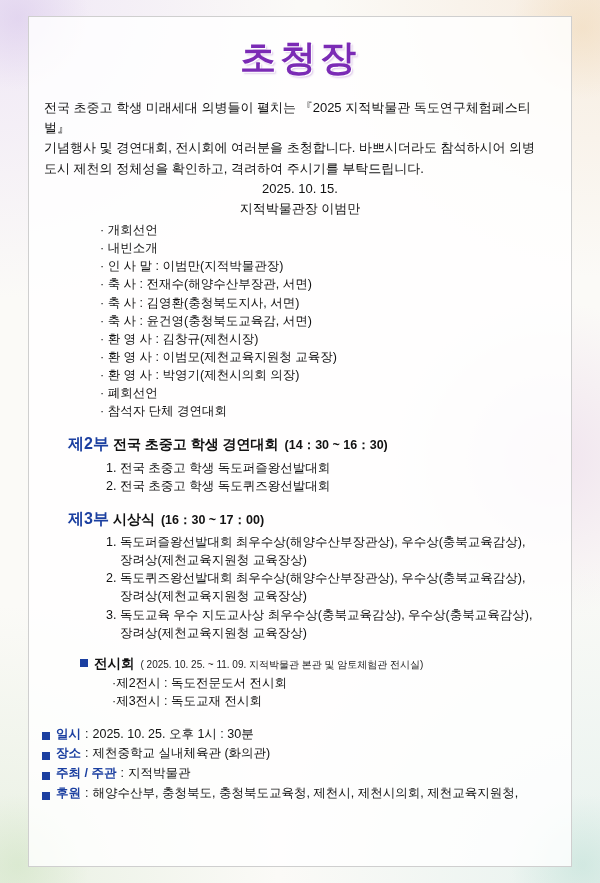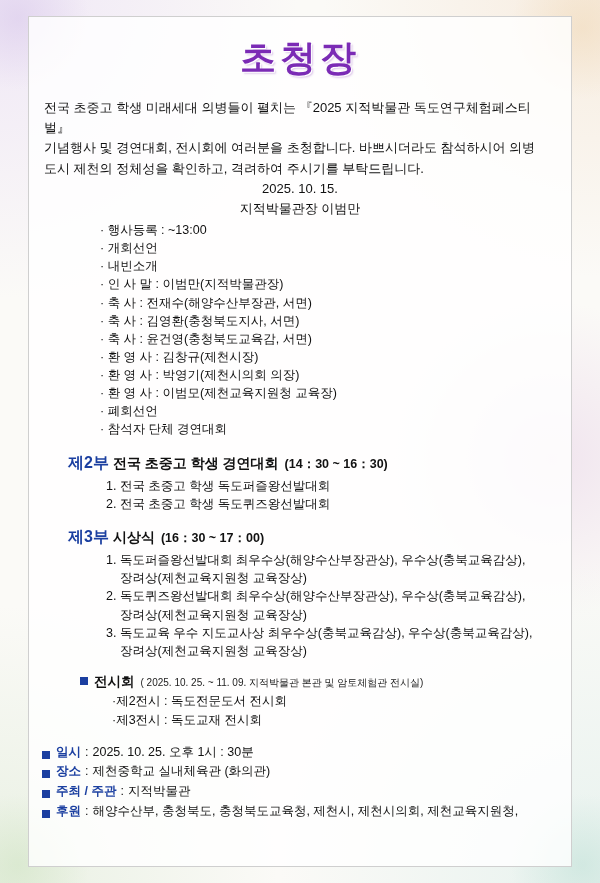--- a/index.html
+++ b/index.html
@@ -191,30 +191,29 @@
 
     <div class="intro">
       <div>전국 초중고 학생 미래세대 의병들이 펼치는 『2025 지적박물관 독도연구체험페스티벌』</div>
       <div>기념행사 및 경연대회, 전시회에 여러분을 초청합니다. 바쁘시더라도 참석하시어 의병</div>
       <div>도시 제천의 정체성을 확인하고, 격려하여 주시기를 부탁드립니다.</div>
       <span class="ctr">2025. 10. 15.</span>
       <span class="ctr">지적박물관장  이범만</span>
     </div>
 
     <div class="lines">
-      <div>· 행사등록 : ~13:00</div>
       <div>· 개회선언</div>
       <div>· 내빈소개</div>
       <div>· 인  사  말 : 이범만(지적박물관장)</div>
       <div>· 축        사 : 전재수(해양수산부장관, 서면)</div>
       <div>· 축        사 : 김영환(충청북도지사, 서면)</div>
       <div>· 축        사 : 윤건영(충청북도교육감, 서면)</div>
       <div>· 환  영  사 : 김창규(제천시장)</div>
+      <div>· 환  영  사 : 이범모(제천교육지원청 교육장)</div>
       <div>· 환  영  사 : 박영기(제천시의회 의장)</div>
-      <div>· 환  영  사 : 이범모(제천교육지원청 교육장)</div>
       <div>· 폐회선언</div>
       <div>· 참석자 단체 경연대회</div>
     </div>
 
     <div class="part-head">
       <span class="part-num">제2부</span><span class="part-name">전국 초중고 학생 경연대회</span><span class="part-sub">(14：30 ~ 16：30)</span>
     </div>
     <div class="lines lines2">
       <div>1. 전국 초중고 학생 독도퍼즐왕선발대회</div>
       <div>2. 전국 초중고 학생 독도퀴즈왕선발대회</div>

